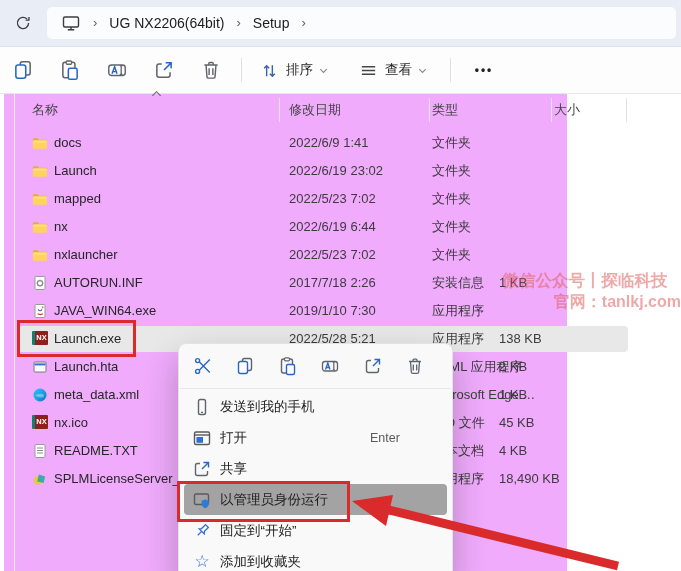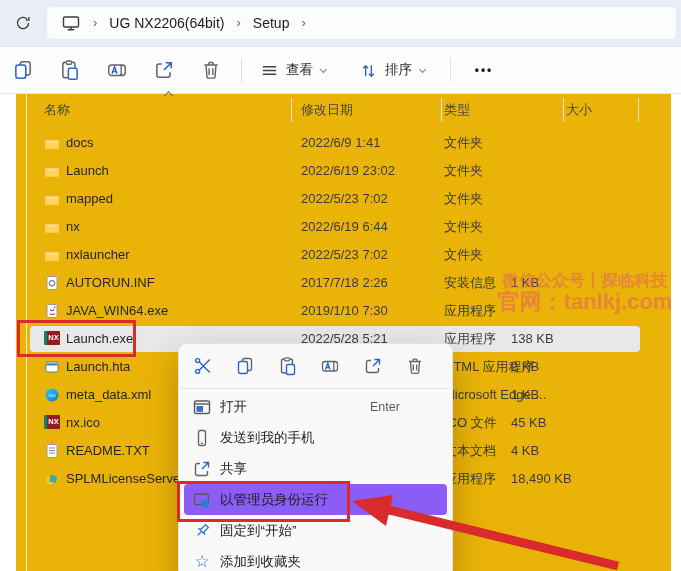--- a/index.html
+++ b/index.html
@@ -24,52 +24,52 @@
     position:absolute;left:0;top:46px;width:681px;height:48px;background:#fdfdfd;
     border-top:1px solid #dde3ee;border-bottom:1px solid #e7e7e7;
     display:flex;align-items:center;box-sizing:border-box;padding-left:6px;
   }
   .tb-btn{width:34px;height:34px;display:flex;align-items:center;justify-content:center;margin-right:13px;border-radius:4px;}
   .tb-div{width:1px;height:24px;background:#e1e1e1;margin:0 10px 0 0;}
   .tb-drop{display:flex;align-items:center;height:34px;padding:0 8px;margin-right:14px;border-radius:4px;}
   .tb-drop .lbl{font-size:13.5px;color:#1f1f1f;margin:0 5px 0 7px;}
   .tb-more{width:34px;height:34px;display:flex;align-items:center;justify-content:center;margin-left:6px;font-weight:bold;color:#222;letter-spacing:2px;font-size:12px;}
   
-  .listpane{position:absolute;left:16px;top:94px;width:655px;height:477px;background:#eab308;}
+  .listpane{position:absolute;left:4px;top:94px;width:563px;height:477px;background:#f0abfc;}
   .leftline{position:absolute;left:10px;top:0;width:1px;height:477px;background:#ececec;}
   .hdr{position:absolute;left:0;top:0;width:681px;height:31px;font-size:13px;color:#454545;}
   .hdr .hcell{position:absolute;top:0;line-height:31px;}
   .hdr .hdiv{position:absolute;top:4px;width:1px;height:24px;background:#e3e3e3;}
   .sortcaret{position:absolute;left:147px;top:-4px;color:#666;}
   .rows{position:absolute;left:0;top:35px;width:681px;}
   .row{position:relative;height:28px;font-size:13px;color:#3c3c3c;}
   .row.selected::before{content:"";position:absolute;left:14px;right:57px;top:1px;bottom:1px;background:#e8e8e8;border-radius:4px;}
   .ficon{position:absolute;left:28px;top:6px;width:16px;height:16px;}
   .fname{position:absolute;left:50px;line-height:28px;color:#262626;white-space:nowrap;}
   .fdate{position:absolute;left:285px;line-height:28px;white-space:nowrap;}
   .ftype{position:absolute;left:428px;line-height:28px;width:118px;overflow:hidden;white-space:nowrap;}
   .fsize{position:absolute;left:495px;width:118px;text-align:left;line-height:28px;white-space:nowrap;}
   .nxbadge{display:block;width:13px;height:14px;background:#8f1f1d;border-left:3px solid #0e8076;color:#fff;
     font-size:7.5px;font-weight:bold;text-align:center;line-height:14px;border-radius:1px;}
   
   .watermark{position:absolute;right:0;top:269px;width:192px;text-align:center;
     color:rgba(224,96,96,0.55);font-weight:bold;font-size:16.5px;line-height:22px;pointer-events:none;z-index:30;}
-  .watermark .l2{font-size:22px;}
+  .watermark .l2{font-size:16px;text-align:right;}
   
   .ctx{
     position:absolute;left:178px;top:343px;width:275px;height:240px;background:#f9f9f9;
     border:1px solid #e3e3e3;border-radius:8px;box-shadow:0 14px 34px rgba(0,0,0,.24);
     z-index:40;box-sizing:border-box;
   }
   .ctx-quick{height:44px;display:flex;align-items:center;justify-content:space-between;padding:0 26px 0 13px;}
   .ctx-qbtn{width:22px;height:22px;display:flex;align-items:center;justify-content:center;border-radius:4px;}
   .ctx-sep{height:1px;background:#e6e6e6;margin:0 1px;}
   .ctx-items{padding-top:2px;}
   .ctx-item{position:relative;height:31px;margin:0 5px;border-radius:4px;display:flex;align-items:center;}
-  .ctx-item.hl{background:#8b5cf6;}
+  .ctx-item.hl{background:#a3a3a3;}
   .ctx-item .ci{width:20px;height:20px;margin:0 8px 0 8px;display:flex;align-items:center;justify-content:center;}
   .ctx-item .cl{font-size:13.5px;color:#1e1e1e;white-space:nowrap;}
   .ctx-item .cs{position:absolute;left:186px;font-size:12.5px;color:#5a5a5a;}
   .star-glyph{font-size:17px;color:#2e6fd0;line-height:17px;}
   
   .redbox{position:absolute;border:3px solid #d92b2b;z-index:60;pointer-events:none;}
   #box-file{left:17px;top:320px;width:113px;height:31px;}
   #box-menu{left:177px;top:481px;width:167px;height:35px;}
   #arrow-overlay{position:absolute;left:0;top:0;width:681px;height:571px;z-index:70;pointer-events:none;}
   svg{display:block}
@@ -142,37 +142,37 @@
           <svg width="22" height="22" viewBox="0 0 20 20">
             <path d="M4 5.5h12M8 5.5V4.2a1 1 0 0 1 1-1h2a1 1 0 0 1 1 1v1.3M5.5 5.5l.8 10.5a1.5 1.5 0 0 0 1.5 1.4h4.4a1.5 1.5 0 0 0 1.5-1.4l.8-10.5M8.3 8.5v6M11.7 8.5v6" fill="none" stroke="#61646b" stroke-width="1.3"></path>
           </svg>
         </span>
       </div>
     </div>
   <div class="tb-div"></div>
   <div class="tb-drop">
     <span>
       <svg width="19" height="19" viewBox="0 0 20 20">
-          <path d="M3 6h14M3 10h14M3 14h14" stroke="#454545" stroke-width="1.5"></path>
-        </svg>
-    </span>
-    <span class="lbl">查看</span>
+          <path d="M7 16V5M4.4 7.6 7 5l2.6 2.6M13 4.5V16m-2.6-2.6L13 16l2.6-2.6" fill="none" stroke="#3a62ae" stroke-width="1.5"></path>
+        </svg>
+    </span>
+    <span class="lbl">排序</span>
     <span>
       <svg width="11" height="11" viewBox="0 0 12 12">
           <path d="M2.5 4.5 6 8l3.5-3.5" fill="none" stroke="#8a8a8a" stroke-width="1.3"></path>
         </svg>
     </span>
   </div>
   <div class="tb-drop">
     <span>
       <svg width="19" height="19" viewBox="0 0 20 20">
-          <path d="M7 16V5M4.4 7.6 7 5l2.6 2.6M13 4.5V16m-2.6-2.6L13 16l2.6-2.6" fill="none" stroke="#3a62ae" stroke-width="1.5"></path>
-        </svg>
-    </span>
-    <span class="lbl">排序</span>
+          <path d="M3 6h14M3 10h14M3 14h14" stroke="#454545" stroke-width="1.5"></path>
+        </svg>
+    </span>
+    <span class="lbl">查看</span>
     <span>
       <svg width="11" height="11" viewBox="0 0 12 12">
           <path d="M2.5 4.5 6 8l3.5-3.5" fill="none" stroke="#8a8a8a" stroke-width="1.3"></path>
         </svg>
     </span>
   </div>
   <div class="tb-div"></div>
   <div class="tb-more">
     <span>•••</span>
   </div>
@@ -419,36 +419,36 @@
             <path d="M4 5.5h12M8 5.5V4.2a1 1 0 0 1 1-1h2a1 1 0 0 1 1 1v1.3M5.5 5.5l.8 10.5a1.5 1.5 0 0 0 1.5 1.4h4.4a1.5 1.5 0 0 0 1.5-1.4l.8-10.5M8.3 8.5v6M11.7 8.5v6" fill="none" stroke="#61646b" stroke-width="1.3"></path>
           </svg>
         </span>
       </div>
     </div>
   <div class="ctx-sep"></div>
   <div class="ctx-items" id="ctx-items">
       <div class="ctx-item">
         <span class="ci">
           <svg width="20" height="20" viewBox="0 0 20 20">
+            <rect x="6.5" y="2.5" width="7" height="15" rx="1.8" fill="none" stroke="#61646b" stroke-width="1.4"></rect>
+            <path d="M9 15.3h2" stroke="#61646b" stroke-width="1.3"></path>
+          </svg>
+        </span>
+        <span class="cl">发送到我的手机</span>
+      </div>
+      <div class="ctx-item">
+        <span class="ci">
+          <svg width="20" height="20" viewBox="0 0 20 20">
             <rect x="2.5" y="4" width="15" height="12.5" rx="1.5" fill="none" stroke="#5a5a5a" stroke-width="1.4"></rect>
             <path d="M2.5 7h15" stroke="#5a5a5a" stroke-width="1.4"></path>
             <rect x="4.5" y="9" width="6.5" height="5.8" fill="#2e6fd0"></rect>
           </svg>
         </span>
         <span class="cl">打开</span>
         <span class="cs">Enter</span>
-      </div>
-      <div class="ctx-item">
-        <span class="ci">
-          <svg width="20" height="20" viewBox="0 0 20 20">
-            <rect x="6.5" y="2.5" width="7" height="15" rx="1.8" fill="none" stroke="#61646b" stroke-width="1.4"></rect>
-            <path d="M9 15.3h2" stroke="#61646b" stroke-width="1.3"></path>
-          </svg>
-        </span>
-        <span class="cl">发送到我的手机</span>
       </div>
       <div class="ctx-item">
         <span class="ci">
           <svg width="20" height="20" viewBox="0 0 20 20">
             <path d="M8 4.5H5.5a2 2 0 0 0-2 2v8a2 2 0 0 0 2 2h8a2 2 0 0 0 2-2V12" fill="none" stroke="#61646b" stroke-width="1.4"></path>
             <path d="M11.5 3.5h5v5M16.5 3.5 10 10" fill="none" stroke="#2866c6" stroke-width="1.4"></path>
           </svg>
         </span>
         <span class="cl">共享</span>
       </div>

